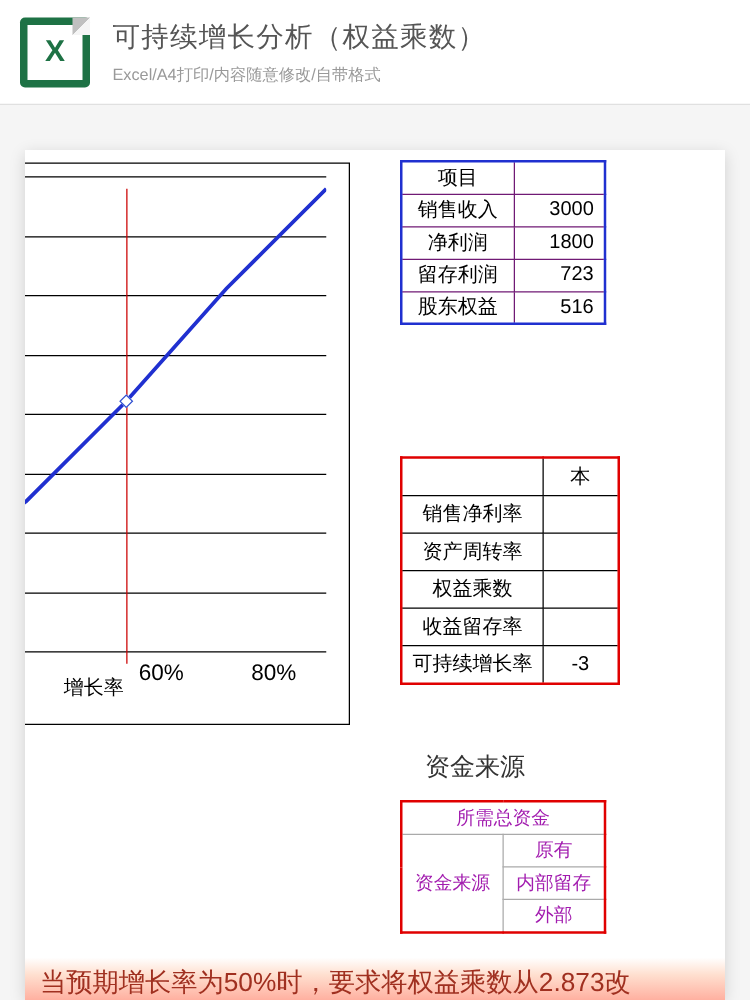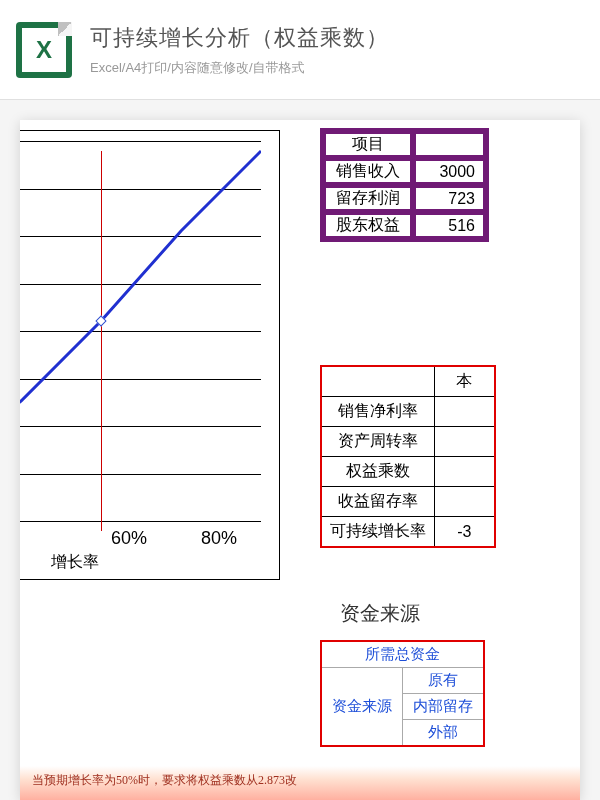--- a/index.html
+++ b/index.html
@@ -5,21 +5,21 @@
   * { box-sizing: border-box; margin: 0; padding: 0; }
   body {
     width: 600px;
     height: 800px;
     font-family: "Microsoft YaHei", sans-serif;
     background: #f5f5f5;
     overflow: hidden;
     position: relative;
   }
   .header {
-    height: 100px;
+    height: 84px;
     background: #fff;
     display: flex;
     align-items: center;
     padding: 0 16px;
     border-bottom: 1px solid #e0e0e0;
   }
   .excel-icon {
     width: 56px;
     height: 56px;
     background: #1e7245;
@@ -121,35 +121,35 @@
     transform: rotate(45deg);
   }
   .xlabel {
     position: absolute;
     bottom: 30px;
     font-size: 18px;
     color: #000;
   }
   .axis-title {
     position: absolute;
-    bottom: 6px;
+    bottom: 18px;
     font-size: 16px;
     color: #000;
   }
   
   .table-blue {
     position: absolute;
     top: 18px;
     left: 480px;
     border: 2px solid #2030d0;
     border-collapse: collapse;
     font-size: 16px;
   }
   .table-blue td {
-    border: 6px solid #701a75;
+    border: 1px solid #701a75;
     padding: 0 8px;
     height: 26px;
     white-space: nowrap;
   }
   .table-blue .lbl { width: 90px; text-align: center; }
   .table-blue .val { width: 73px; text-align: right; }
   
   .table-red {
     position: absolute;
     top: 255px;
@@ -175,40 +175,39 @@
     color: #333;
   }
   
   .table-fund {
     position: absolute;
     top: 530px;
     left: 480px;
     border: 2px solid #e00000;
     border-collapse: collapse;
     font-size: 15px;
-    color: #1d4ed8;
+    color: #a21caf;
   }
   .table-fund td {
     border: 1px solid #aaa;
     padding: 3px 10px;
     height: 24px;
     white-space: nowrap;
     text-align: center;
   }
   .bottom-note {
     position: absolute;
     left: 0; right: 0;
     bottom: 0;
     height: 34px;
     background: linear-gradient(#fff0, #ffe0d0 40%, #ffb0a0);
-    font-size: 12px;
+    font-size: 21px;
     color: #a03020;
     padding: 6px 12px;
     white-space: nowrap;
-    font-family: Liberation Serif, serif;
   }
 </style>
 </head>
 <body>
 
 <div class="header">
   <div class="excel-icon">
       <div class="fold"></div>
     </div>
   <div class="header-text">
@@ -246,20 +245,24 @@
       <tbody>
           <tr>
             <td class="lbl">项目</td>
             <td class="val"></td>
           </tr>
       <tr>
             <td class="lbl">销售收入</td>
             <td class="val">3000</td>
           </tr>
       <tr>
+            <td class="lbl">净利润</td>
+            <td class="val">1800</td>
+          </tr>
+      <tr>
             <td class="lbl">留存利润</td>
             <td class="val">723</td>
           </tr>
       <tr>
             <td class="lbl">股东权益</td>
             <td class="val">516</td>
           </tr>
     </tbody>
       </table>
 

